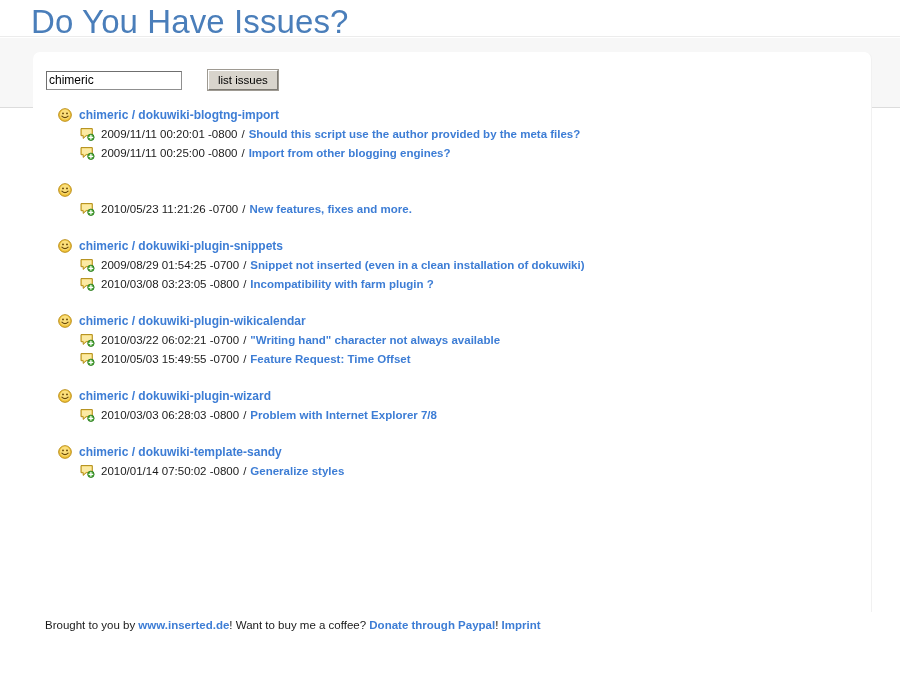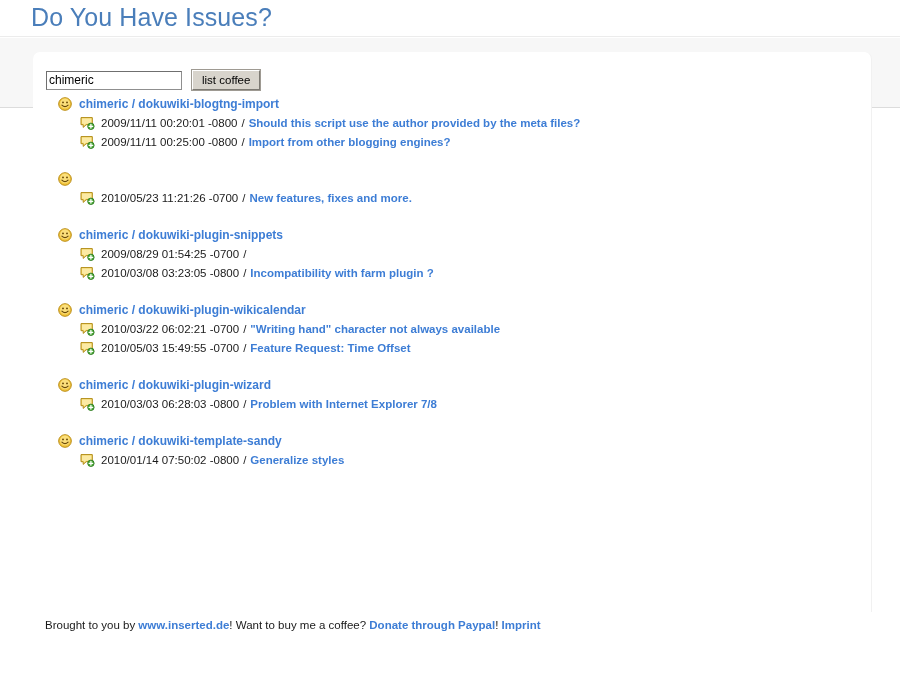--- a/index.html
+++ b/index.html
@@ -34,21 +34,21 @@
     position: absolute;
     left: 0; top: 38px;
     width: 900px; height: 70px;
     background: #f7f7f7;
     border-bottom: 1px solid #dcdcdc;
     box-sizing: border-box;
   }
   .site-title {
     position: absolute;
     left: 31px; top: 3px;
-    font-size: 25px;
+    font-size: 33px;
     font-weight: 300;
     color: #4a7eba;
     letter-spacing: 0.1px;
     white-space: nowrap;
   }
 
   
   .content-panel {
     position: absolute;
     left: 33px; top: 52px;
@@ -60,21 +60,21 @@
     box-sizing: border-box;
     border-right: 1px solid #f1f1f1;
   }
 
   
   .search-form {
     position: absolute;
     left: 13px; top: 18px;
     display: flex;
     align-items: center;
-    gap: 10px;
+    gap: 26px;
   }
   .search-input {
     width: 130px;
     height: 17px;
     padding: 0 2px;
     font-family: "Liberation Sans", sans-serif;
     font-size: 12px;
     color: #000000;
     background: #ffffff;
     border: 1px solid #8f8f8f;
@@ -93,21 +93,21 @@
     border-bottom-color: #7d7a73;
     box-shadow: 0 0 0 1px #9e9a92;
     padding: 3px 9px 3px 9px;
     line-height: 12px;
     cursor: pointer;
   }
 
   
   .repo-list {
     position: absolute;
-    left: 0; top: 44px;
+    left: 0; top: 55px;
     width: 100%;
   }
   .repo-group {
     margin: 0 0 21px 0;
   }
   .repo-header {
     display: flex;
     align-items: center;
     margin-left: 25px;
     height: 16px;
@@ -178,21 +178,21 @@
 <div class="page-bg"></div>
 <div class="header-band"></div>
 <div class="gray-band"></div>
 
 <div class="site-title">Do You Have Issues?</div>
 
 <div class="content-panel">
 
   <div class="search-form">
     <input class="search-input" type="text" value="chimeric" style="">
-    <button class="list-button">list coffee</button>
+    <button class="list-button">list issues</button>
   </div>
 
   <div class="repo-list">
       <div class="repo-group">
         <div class="repo-header">
           <span class="icon smiley-icon"><svg width="14" height="14" viewBox="0 0 14 14">
               <circle cx="7" cy="7" r="6.3" fill="#f4c842" stroke="#b98b12" stroke-width="1"></circle>
               <circle cx="7" cy="6.4" r="4.8" fill="#fbdf7c"></circle>
               <circle cx="5" cy="5.4" r="0.95" fill="#6b4a06"></circle>
               <circle cx="9" cy="5.4" r="0.95" fill="#6b4a06"></circle>
@@ -258,20 +258,21 @@
         </div>
         <div class="issue-row">
           <span class="icon comment-icon"><svg width="15" height="14" viewBox="0 0 15 14">
               <path d="M1 1.6h11.3v7.1H6.2L3.2 11.4V8.7H1z" fill="#f6d96a" stroke="#b08a16" stroke-width="1" stroke-linejoin="round"></path>
               <path d="M2 2.6h9.3v5.1H5.9L3.9 9.6V7.7H2z" fill="#fbeaa4"></path>
               <circle cx="10.9" cy="10.3" r="3.2" fill="#4fae3a" stroke="#2f7a21" stroke-width="0.9"></circle>
               <path d="M10.9 8.5v3.6M9.1 10.3h3.6" stroke="#ffffff" stroke-width="1.3" stroke-linecap="round"></path>
             </svg></span>
           <span class="issue-date">2009/08/29 01:54:25 -0700</span>
           <span class="issue-sep">/</span>
+          <span class="issue-link">Snippet not inserted (even in a clean installation of dokuwiki)</span>
         </div>
         <div class="issue-row">
           <span class="icon comment-icon"><svg width="15" height="14" viewBox="0 0 15 14">
               <path d="M1 1.6h11.3v7.1H6.2L3.2 11.4V8.7H1z" fill="#f6d96a" stroke="#b08a16" stroke-width="1" stroke-linejoin="round"></path>
               <path d="M2 2.6h9.3v5.1H5.9L3.9 9.6V7.7H2z" fill="#fbeaa4"></path>
               <circle cx="10.9" cy="10.3" r="3.2" fill="#4fae3a" stroke="#2f7a21" stroke-width="0.9"></circle>
               <path d="M10.9 8.5v3.6M9.1 10.3h3.6" stroke="#ffffff" stroke-width="1.3" stroke-linecap="round"></path>
             </svg></span>
           <span class="issue-date">2010/03/08 03:23:05 -0800</span>
           <span class="issue-sep">/</span>

